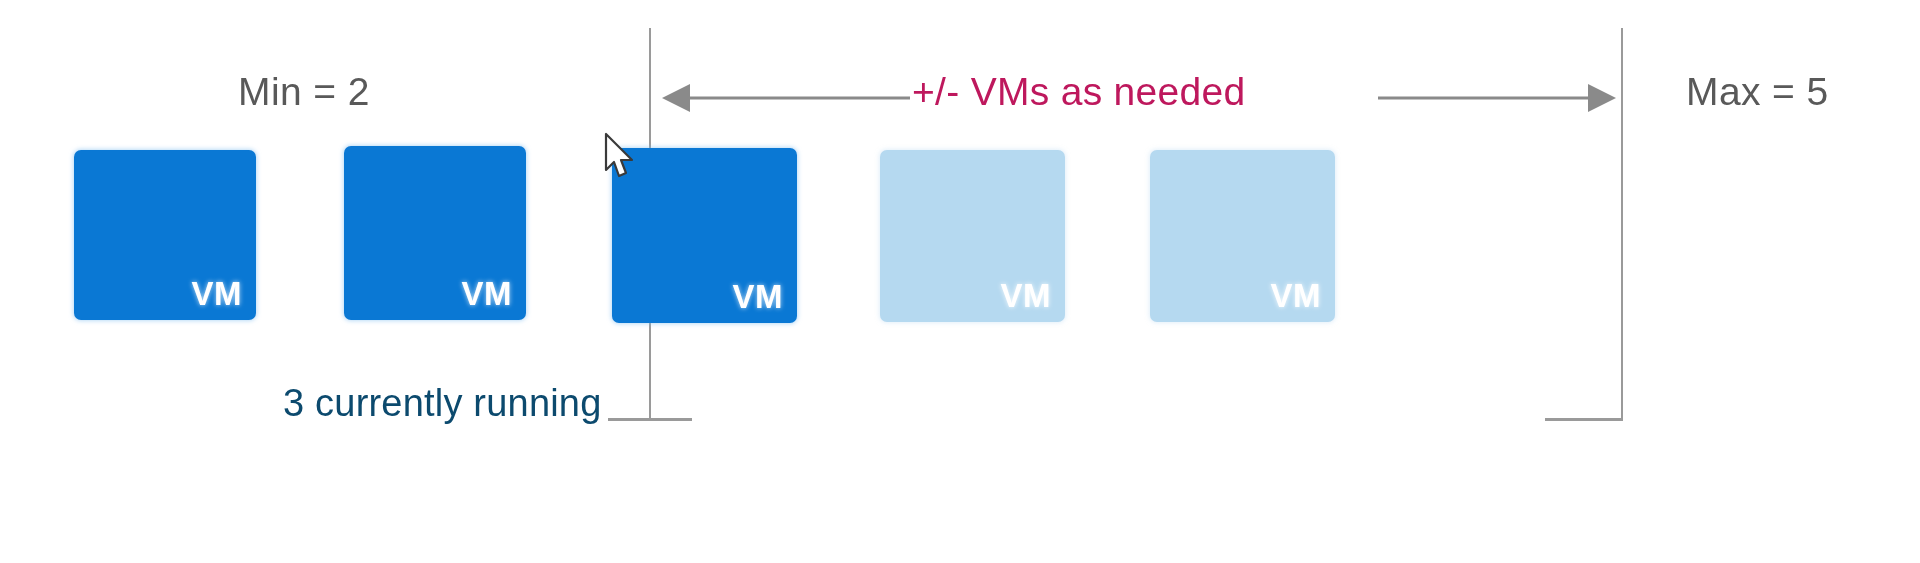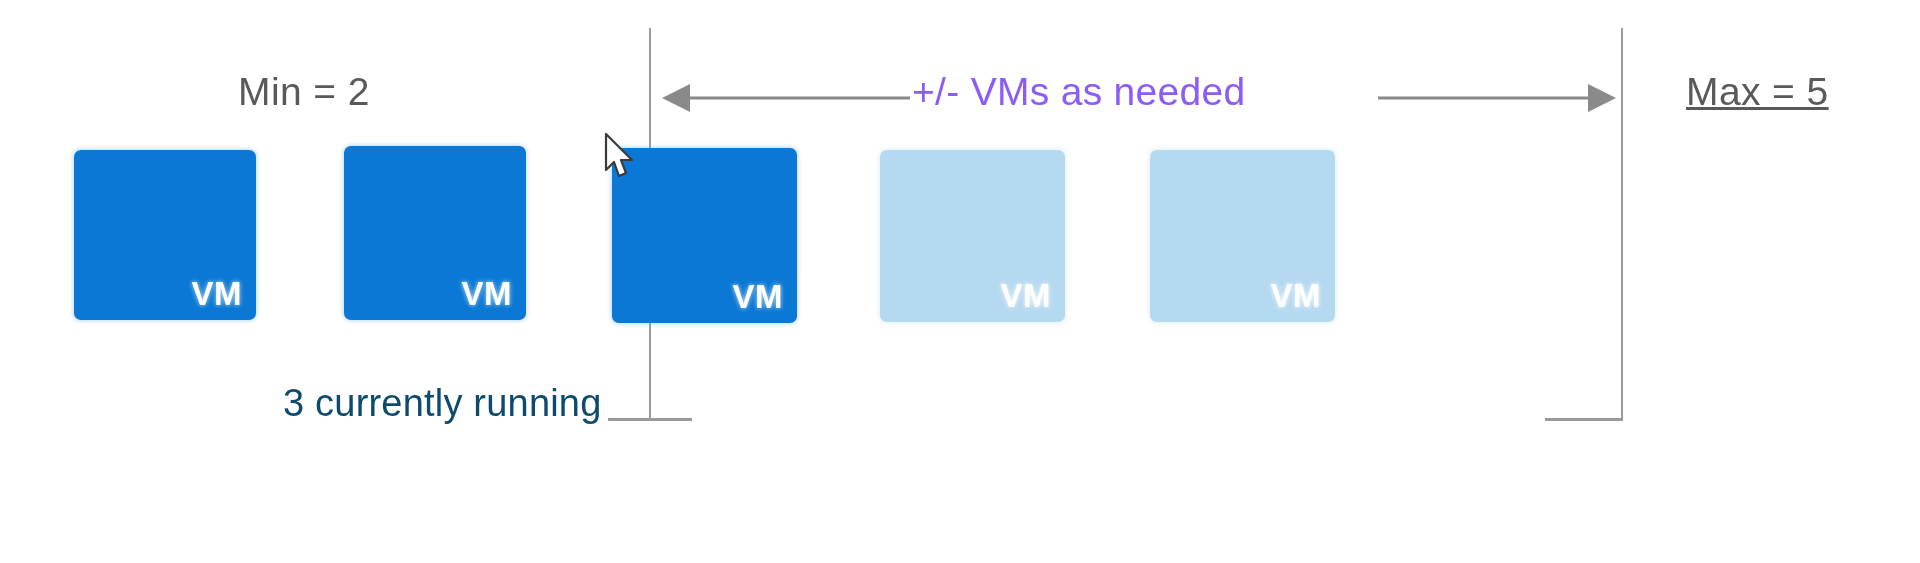--- a/index.html
+++ b/index.html
@@ -65,21 +65,21 @@
   .cap-label {
     position: absolute;
     font-size: 39px;
     color: #595959;
     white-space: nowrap;
     letter-spacing: 0.4px;
   }
   .arrow-label {
     position: absolute;
     font-size: 39px;
-    color: #8b5cf6;
+    color: #be185d;
     white-space: nowrap;
     letter-spacing: 0.3px;
     text-align: center;
   }
   .running-label {
     position: absolute;
     font-size: 38px;
     color: #0c4a6e;
     white-space: nowrap;
     letter-spacing: 0.2px;
@@ -97,21 +97,21 @@
     pointer-events: none;
   }
 </style>
 </head>
 <body>
 
 <div id="stage">
 
   <div class="cap-label" style="left:238px; top:70px;">Min = 2</div>
 
-  <div class="cap-label" style="left:1686px; top:70px;text-decoration:underline;">Max = 5</div>
+  <div class="cap-label" style="left:1686px; top:70px;">Max = 5</div>
 
   <div class="bracket-line" style="left:649px; top:28px; height:392px;"></div>
   <div class="bracket-foot" style="left:608px; top:418px; width:84px;"></div>
 
   <div class="bracket-line" style="left:1621px; top:28px; height:392px;"></div>
   <div class="bracket-foot" style="left:1545px; top:418px; width:78px;"></div>
 
   <svg class="arrow-svg" style="left:660px; top:80px;" width="250" height="36" viewBox="0 0 250 36">
     <polygon points="2,18 30,4 30,32" fill="#8a8a8a"></polygon>
     <line x1="28" y1="18" x2="250" y2="18" stroke="#8a8a8a" stroke-width="3"></line>

